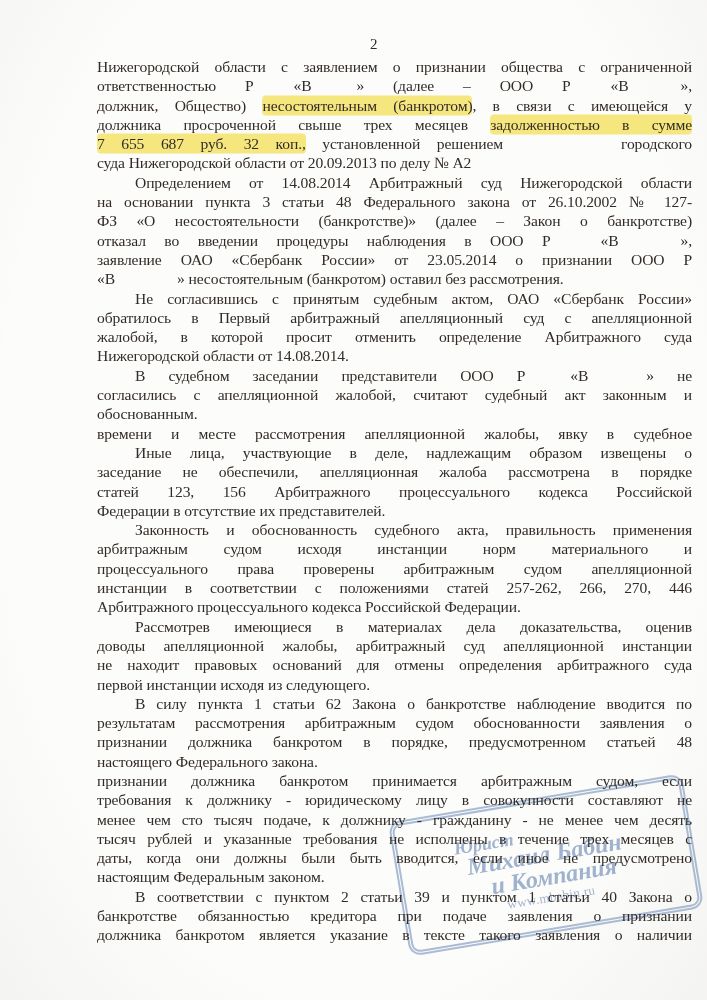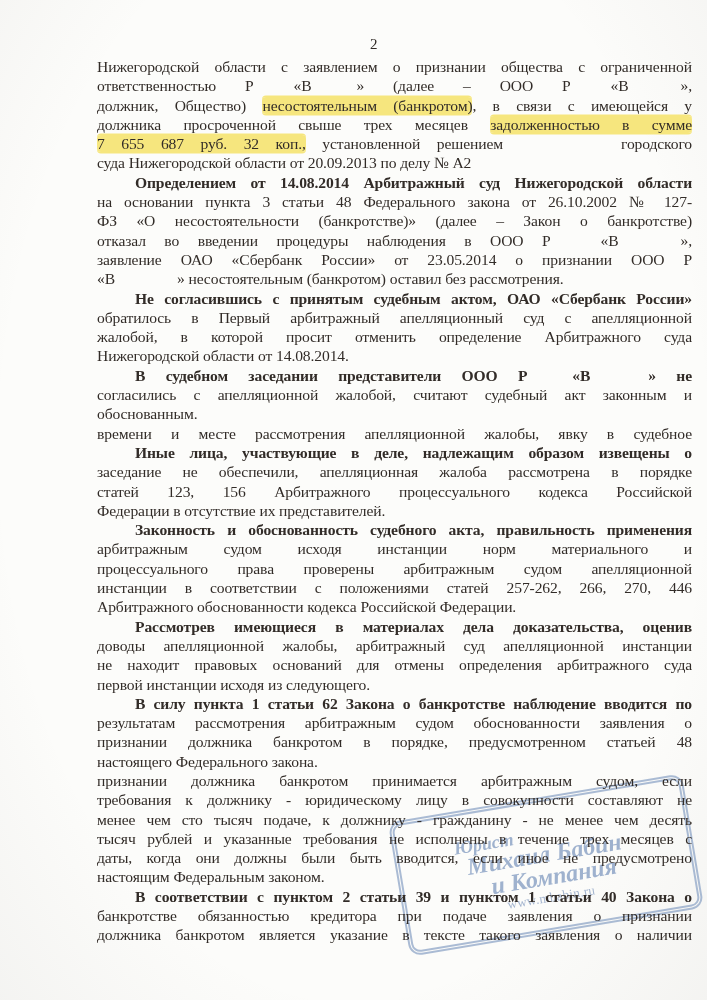--- a/index.html
+++ b/index.html
@@ -27,21 +27,21 @@
   .line{
     font-size:15.6px;
     line-height:19.3px;
     height:19.3px;
     letter-spacing:-0.12px;
     text-align:justify;
     text-align-last:justify;
     overflow:visible;
   }
   .line.plast{ text-align-last:left; }
-  .line.pfirst{ text-indent:38px;font-weight:bold; }
+  .line.pfirst{ text-indent:38px; }
   .gap{ display:inline-block; height:2px; }
   .hl{
     background: var(--hl, #f6e67e);
     box-shadow: 0 1.5px 0 var(--hl, #f6e67e), 0 -1.5px 0 var(--hl, #f6e67e);
     border-radius:4px;
   }
   
   .stamp{
     position:absolute; left:397px; top:797px;
     width:288px; height:126px;
@@ -95,21 +95,21 @@
       <div class="line plast">обоснованным.</div>
       <div class="line">времени и месте рассмотрения апелляционной жалобы, явку в судебное</div>
       <div class="line pfirst">Иные лица, участвующие в деле, надлежащим образом извещены о</div>
       <div class="line">заседание не обеспечили, апелляционная жалоба рассмотрена в порядке</div>
       <div class="line">статей 123, 156 Арбитражного процессуального кодекса Российской</div>
       <div class="line plast">Федерации в отсутствие их представителей.</div>
       <div class="line pfirst">Законность и обоснованность судебного акта, правильность применения</div>
       <div class="line">арбитражным судом исходя инстанции норм материального и</div>
       <div class="line">процессуального права проверены арбитражным судом апелляционной</div>
       <div class="line">инстанции в соответствии с положениями статей 257-262, 266, 270, 446</div>
-      <div class="line plast">Арбитражного обоснованности кодекса Российской Федерации.</div>
+      <div class="line plast">Арбитражного процессуального кодекса Российской Федерации.</div>
       <div class="line pfirst">Рассмотрев имеющиеся в материалах дела доказательства, оценив</div>
       <div class="line">доводы апелляционной жалобы, арбитражный суд апелляционной инстанции</div>
       <div class="line">не находит правовых оснований для отмены определения арбитражного суда</div>
       <div class="line plast">первой инстанции исходя из следующего.</div>
       <div class="line pfirst">В силу пункта 1 статьи 62 Закона о банкротстве наблюдение вводится по</div>
       <div class="line">результатам рассмотрения арбитражным судом обоснованности заявления о</div>
       <div class="line">признании должника банкротом в порядке, предусмотренном статьей 48</div>
       <div class="line plast">настоящего Федерального закона.</div>
       <div class="line">признании должника банкротом принимается арбитражным судом, если</div>
       <div class="line">требования к должнику - юридическому лицу в совокупности составляют не</div>

